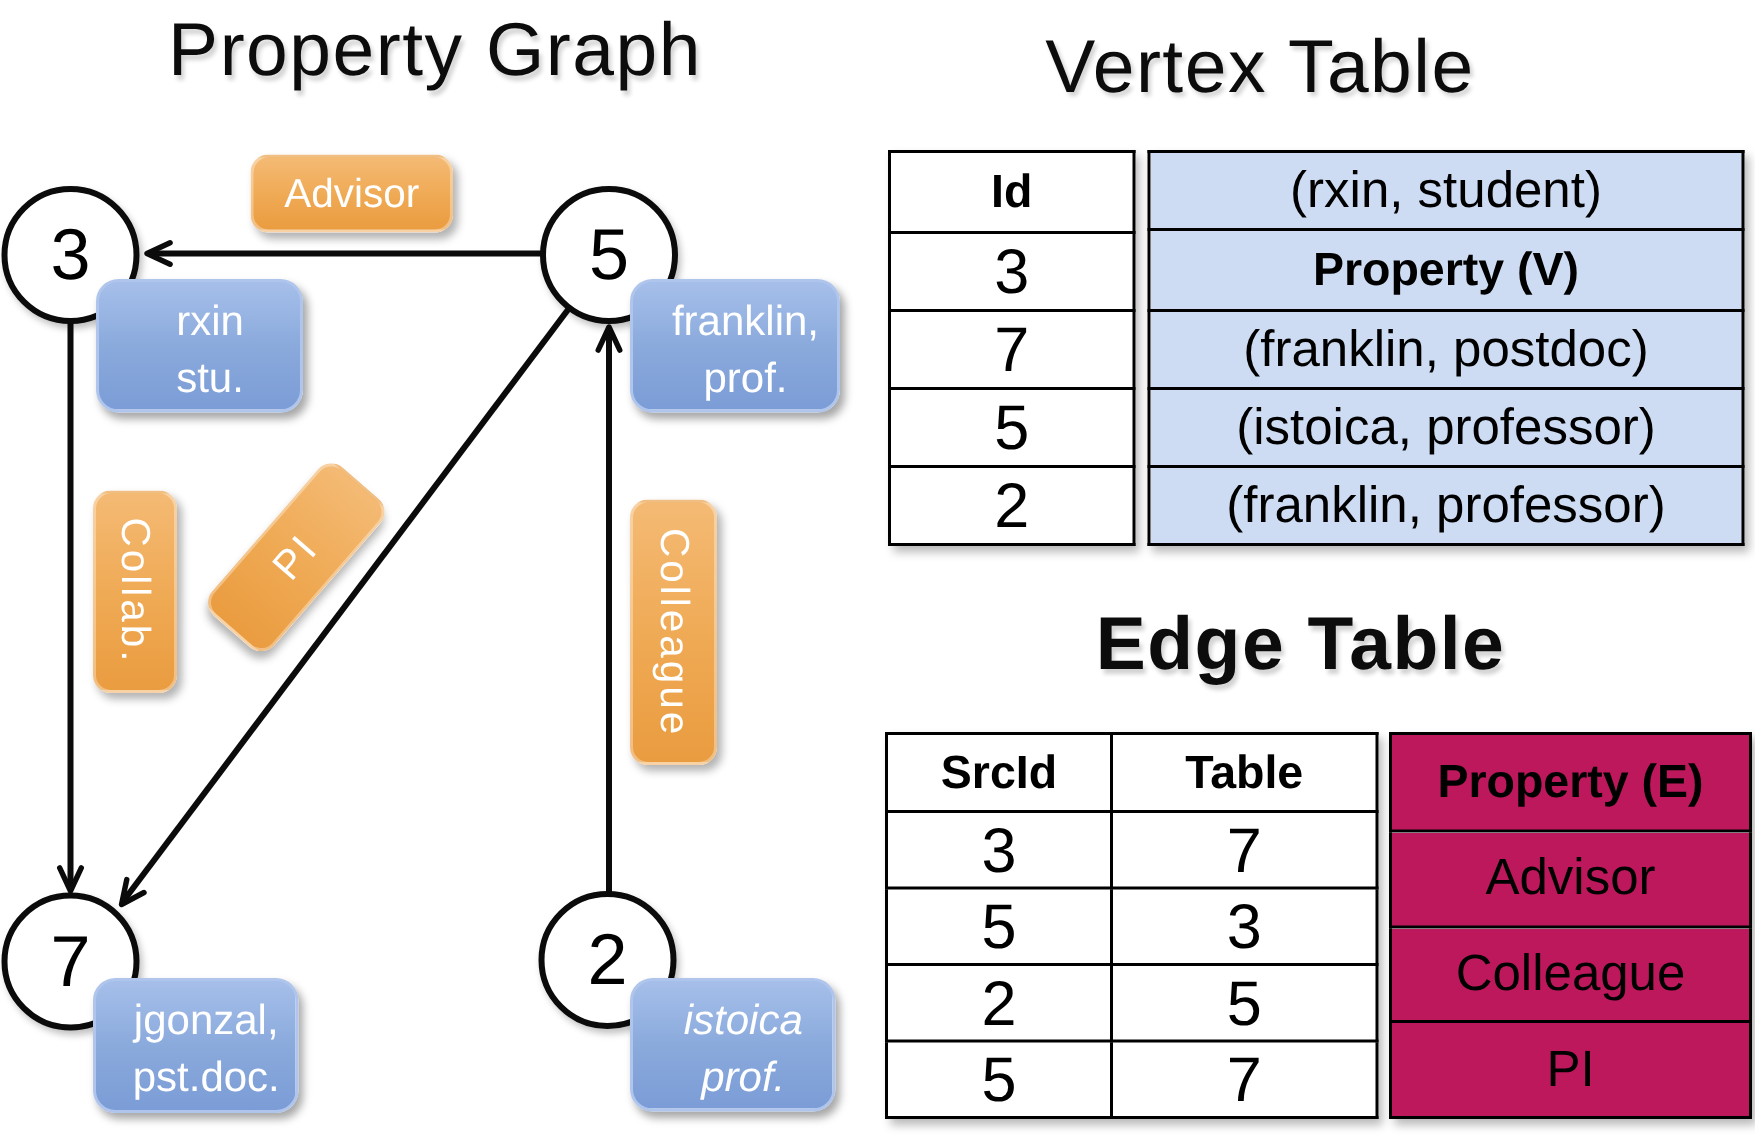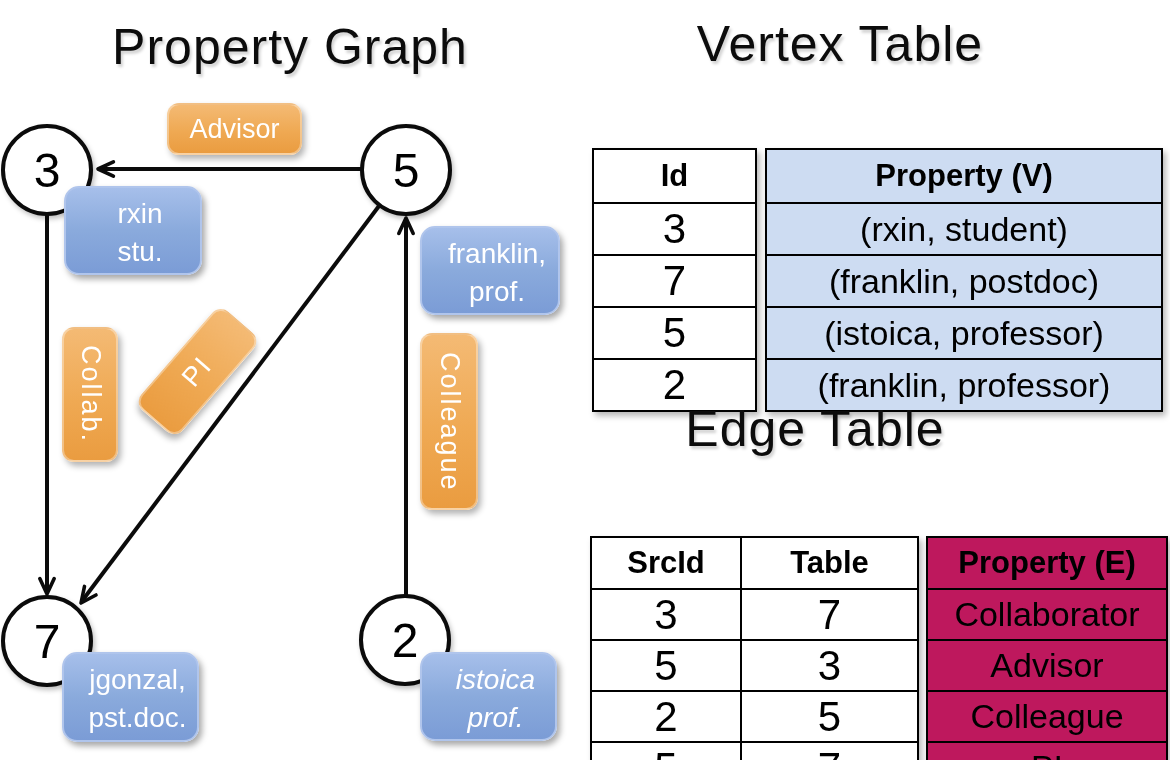--- a/index.html
+++ b/index.html
@@ -38,21 +38,21 @@
     background:linear-gradient(180deg,#f4ba74 0%, #efa953 55%, #ea9c40 100%);
     border:2px solid rgba(255,255,255,0.35); border-radius:12px;
     box-shadow:3px 4px 6px rgba(0,0,0,0.30);
     color:#ffffff; font-size:27px;
     display:flex; align-items:center; justify-content:center;
   }
   .vtext { writing-mode:vertical-rl; text-orientation:mixed; display:inline-block; letter-spacing:2px; }
   .flip  { transform:rotate(180deg); }
 
   
-  .tgroup { position:absolute; display:flex;margin-top:48px; }
+  .tgroup { position:absolute; display:flex; }
   table.ptable {
     border-collapse:collapse; table-layout:fixed; background:#ffffff;
     box-shadow:3px 4px 6px rgba(0,0,0,0.28);
   }
   table.ptable th, table.ptable td {
     border:2.5px solid #000; text-align:center; vertical-align:middle;
     padding:0; overflow:hidden; white-space:nowrap;
   }
   table.ptable th { font-weight:bold; font-size:31px; }
   td.cell-num  { font-size:42px; font-weight:400; }
@@ -60,21 +60,21 @@
   .vtx th { height:52px; } .vtx td { height:50px; }
   .edg th { height:50px; } .edg td { height:49px; }
   .blue-col th, .blue-col td { background:#cddcf2; }
   .tan-col  th, .tan-col  td { background:#be185d; }
 </style>
 </head>
 <body>
 
 <div class="stage">
 
-  <div class="big-title" style="left:0; top:18px; width:580px;">Property Graph</div>
+  <div class="big-title" style="left:0; top:4px; width:580px;">Property Graph</div>
 
   <svg class="edges-svg" width="580" height="760" viewBox="0 0 580 760">
     <g stroke="#0b0b0b" stroke-width="4" fill="none">
       <line x1="361" y1="169" x2="100" y2="169"></line>
       <line x1="47" y1="214" x2="47" y2="592"></line>
       <line x1="379" y1="206" x2="82" y2="601"></line>
       <line x1="406" y1="595" x2="406" y2="220"></line>
     </g>
     <g stroke="#0b0b0b" stroke-width="3.6" fill="none" stroke-linecap="round" stroke-linejoin="round">
       <polyline points="113.4,161.8 98,169 113.4,176.2"></polyline>
@@ -94,21 +94,21 @@
     <span>7</span>
   </div>
   <div class="node-circle" style="left:359px; top:594px;">
     <span>2</span>
   </div>
 
   <div class="prop-box" style="left:64px;  top:186px; width:138px; height:89px;">
     <span class="bl">rxin</span>
     <span class="bl">stu.</span>
   </div>
-  <div class="prop-box" style="left:420px; top:186px; width:140px; height:89px;margin-top:40px;">
+  <div class="prop-box" style="left:420px; top:186px; width:140px; height:89px;">
     <span class="bl">franklin,</span>
     <span class="bl">prof.</span>
   </div>
   <div class="prop-box" style="left:62px;  top:652px; width:137px; height:90px;">
     <span class="bl">jgonzal,</span>
     <span class="bl">pst.doc.</span>
   </div>
   <div class="prop-box" style="left:420px; top:652px; width:137px; height:89px;font-style:italic;">
     <span class="bl">istoica</span>
     <span class="bl">prof.</span>
@@ -145,39 +145,39 @@
             <td class="cell-num">5</td>
           </tr>
       <tr>
             <td class="cell-num">2</td>
           </tr>
     </tbody>
       </table>
     <table class="ptable vtx blue-col" style="width:398px;">
       <tbody>
           <tr>
+            <td class="cell-text">(rxin, student)</td>
+          </tr>
+      <tr>
             <th>Property (V)</th>
           </tr>
       <tr>
-            <td class="cell-text">(rxin, student)</td>
-          </tr>
-      <tr>
             <td class="cell-text">(franklin, postdoc)</td>
           </tr>
       <tr>
             <td class="cell-text">(istoica, professor)</td>
           </tr>
       <tr>
             <td class="cell-text">(franklin, professor)</td>
           </tr>
     </tbody>
       </table>
   </div>
 
-  <div class="big-title" style="left:555px; top:400px; width:520px;">Edge Table</div>
+  <div class="big-title" style="left:607px; top:400px; width:520px;font-weight:bold;">Edge Table</div>
 
   <div class="tgroup" style="left:590px; top:488px; gap:7px;">
     <table class="ptable edg" style="width:327px;">
       <colgroup>
           <col style="width:150px">
           <col style="width:177px">
         </colgroup>
       <tbody>
           <tr>
         <th>SrcId</th>
@@ -200,23 +200,20 @@
         <td class="cell-num">7</td>
       </tr>
     </tbody>
       </table>
     <table class="ptable edg tan-col" style="width:242px;">
       <tbody>
           <tr>
             <th>Property (E)</th>
           </tr>
       <tr>
-            <td class="cell-text">Collaborator</td>
-          </tr>
-      <tr>
             <td class="cell-text">Advisor</td>
           </tr>
       <tr>
             <td class="cell-text">Colleague</td>
           </tr>
       <tr>
             <td class="cell-text">PI</td>
           </tr>
     </tbody>
       </table>

